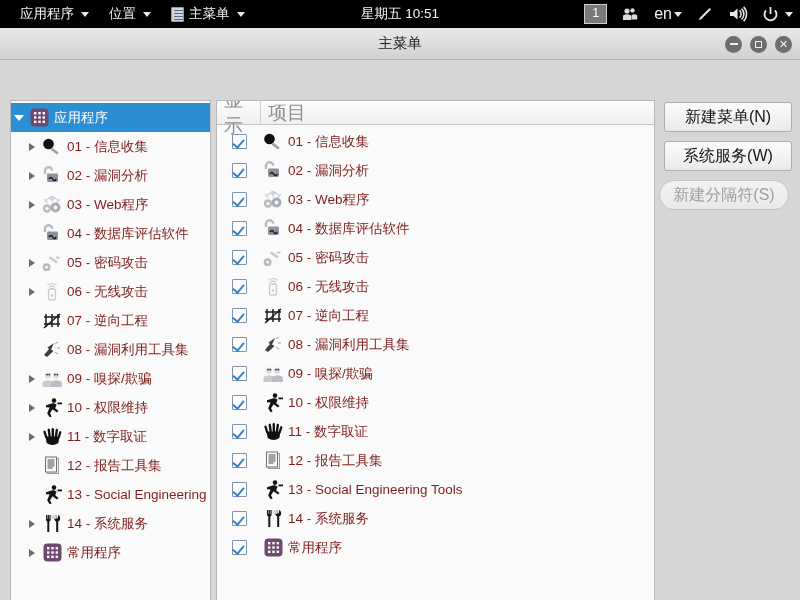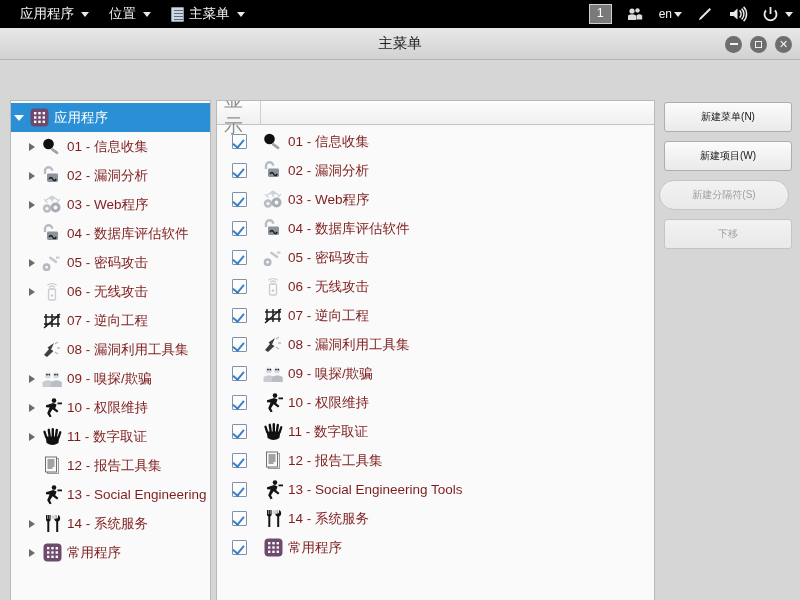--- a/index.html
+++ b/index.html
@@ -144,21 +144,21 @@
   }
 
   
   #side-buttons {
     position: absolute; left: 664px; top: 42px; width: 128px;
     display: flex; flex-direction: column; gap: 9px;
   }
   .btn {
     height: 30px; border: 1px solid #aeaeae; border-radius: 3px;
     background: linear-gradient(to bottom, #fbfbfb, #eaeaea);
-    color: #141414; font-size: 10px;
+    color: #141414; font-size: 16px;
     font-family: "Liberation Sans", "DejaVu Sans", sans-serif;
     display: flex; align-items: center; justify-content: center;
   }
   .btn.disabled { color: #9e9e9e; border-color: #c4c4c4;
     background: linear-gradient(to bottom, #f2f2f2, #e9e9e9); }
   .btn.wide { width: 130px; margin-left: -5px; border-radius: 15px; }
 </style>
 </head>
 <body>
 
@@ -174,35 +174,36 @@
     <span>位置</span>
     <i class="caret"></i>
   </div>
 
   <div class="tp-item">
     <span class="menu-doc-icon"></span>
     <span>主菜单</span>
     <i class="caret"></i>
   </div>
 
+  <div class="tp-clock">星期五 10:51</div>
 
   <div id="tp-right">
     <span class="ws-box">1</span>
 
     <span class="icon-btn">
       <svg width="18" height="14" viewBox="0 0 18 14">
         <circle cx="5" cy="4" r="2.6" fill="#dcdcdc"></circle>
         <circle cx="10.5" cy="3.4" r="2.2" fill="#dcdcdc"></circle>
         <path d="M1 13 L1 8.5 Q5 5.8 9 8.5 L9 13 Z" fill="#dcdcdc"></path>
         <path d="M9.4 12.6 L9.4 8.4 Q12.4 6.3 15.2 8.4 L15.2 12.6 Z" fill="#dcdcdc"></path>
       </svg>
     </span>
 
     <span class="icon-btn">
-      <span style="font-size:12px">en</span>
+      <span style="font-size:16px">en</span>
       <i class="caret"></i>
     </span>
 
     <span class="icon-btn">
       <svg width="18" height="18" viewBox="0 0 18 18">
         <path d="M3 15 L5.2 14.2 L15 4.4 L13.6 3 L3.8 12.8 Z" fill="#e6e6e6"></path>
         <path d="M3 15 L4.3 14.6 L3.4 13.7 Z" fill="#bdbdbd"></path>
       </svg>
     </span>
 
@@ -511,20 +512,21 @@
               </svg>
             </span>
             <span class="label">常用程序</span>
           </div>
         </div>
     </div>
 
     <div class="pane" id="right-pane">
       <div id="col-header">
         <div class="col" id="col-show">显示</div>
+        <div class="col" id="col-item">项目</div>
       </div>
       <div class="rows" id="table-rows">
           <div class="row">
             <span class="cbcell">
               <span class="cb"></span>
             </span>
             <span class="ico">
               <svg width="22" height="20" viewBox="0 0 22 20">
         <circle cx="7.5" cy="7" r="5.3" fill="#101010"></circle>
         <rect x="11" y="10.5" width="8.5" height="2.8" rx="1.3" fill="#9aa4ad" transform="rotate(35 11 10.5)"></rect>
@@ -759,19 +761,18 @@
         </g>
               </svg>
             </span>
             <span class="label">常用程序</span>
           </div>
         </div>
     </div>
 
     <div id="side-buttons">
         <div class="btn">新建菜单(N)</div>
-        <div class="btn">新建项目(W)</div>
+        <div class="btn">系统服务(W)</div>
         <div class="btn disabled wide">新建分隔符(S)</div>
-        <div class="btn disabled">下移</div>
       </div>
 
   </div>
 </div>
 
 </body></html>

